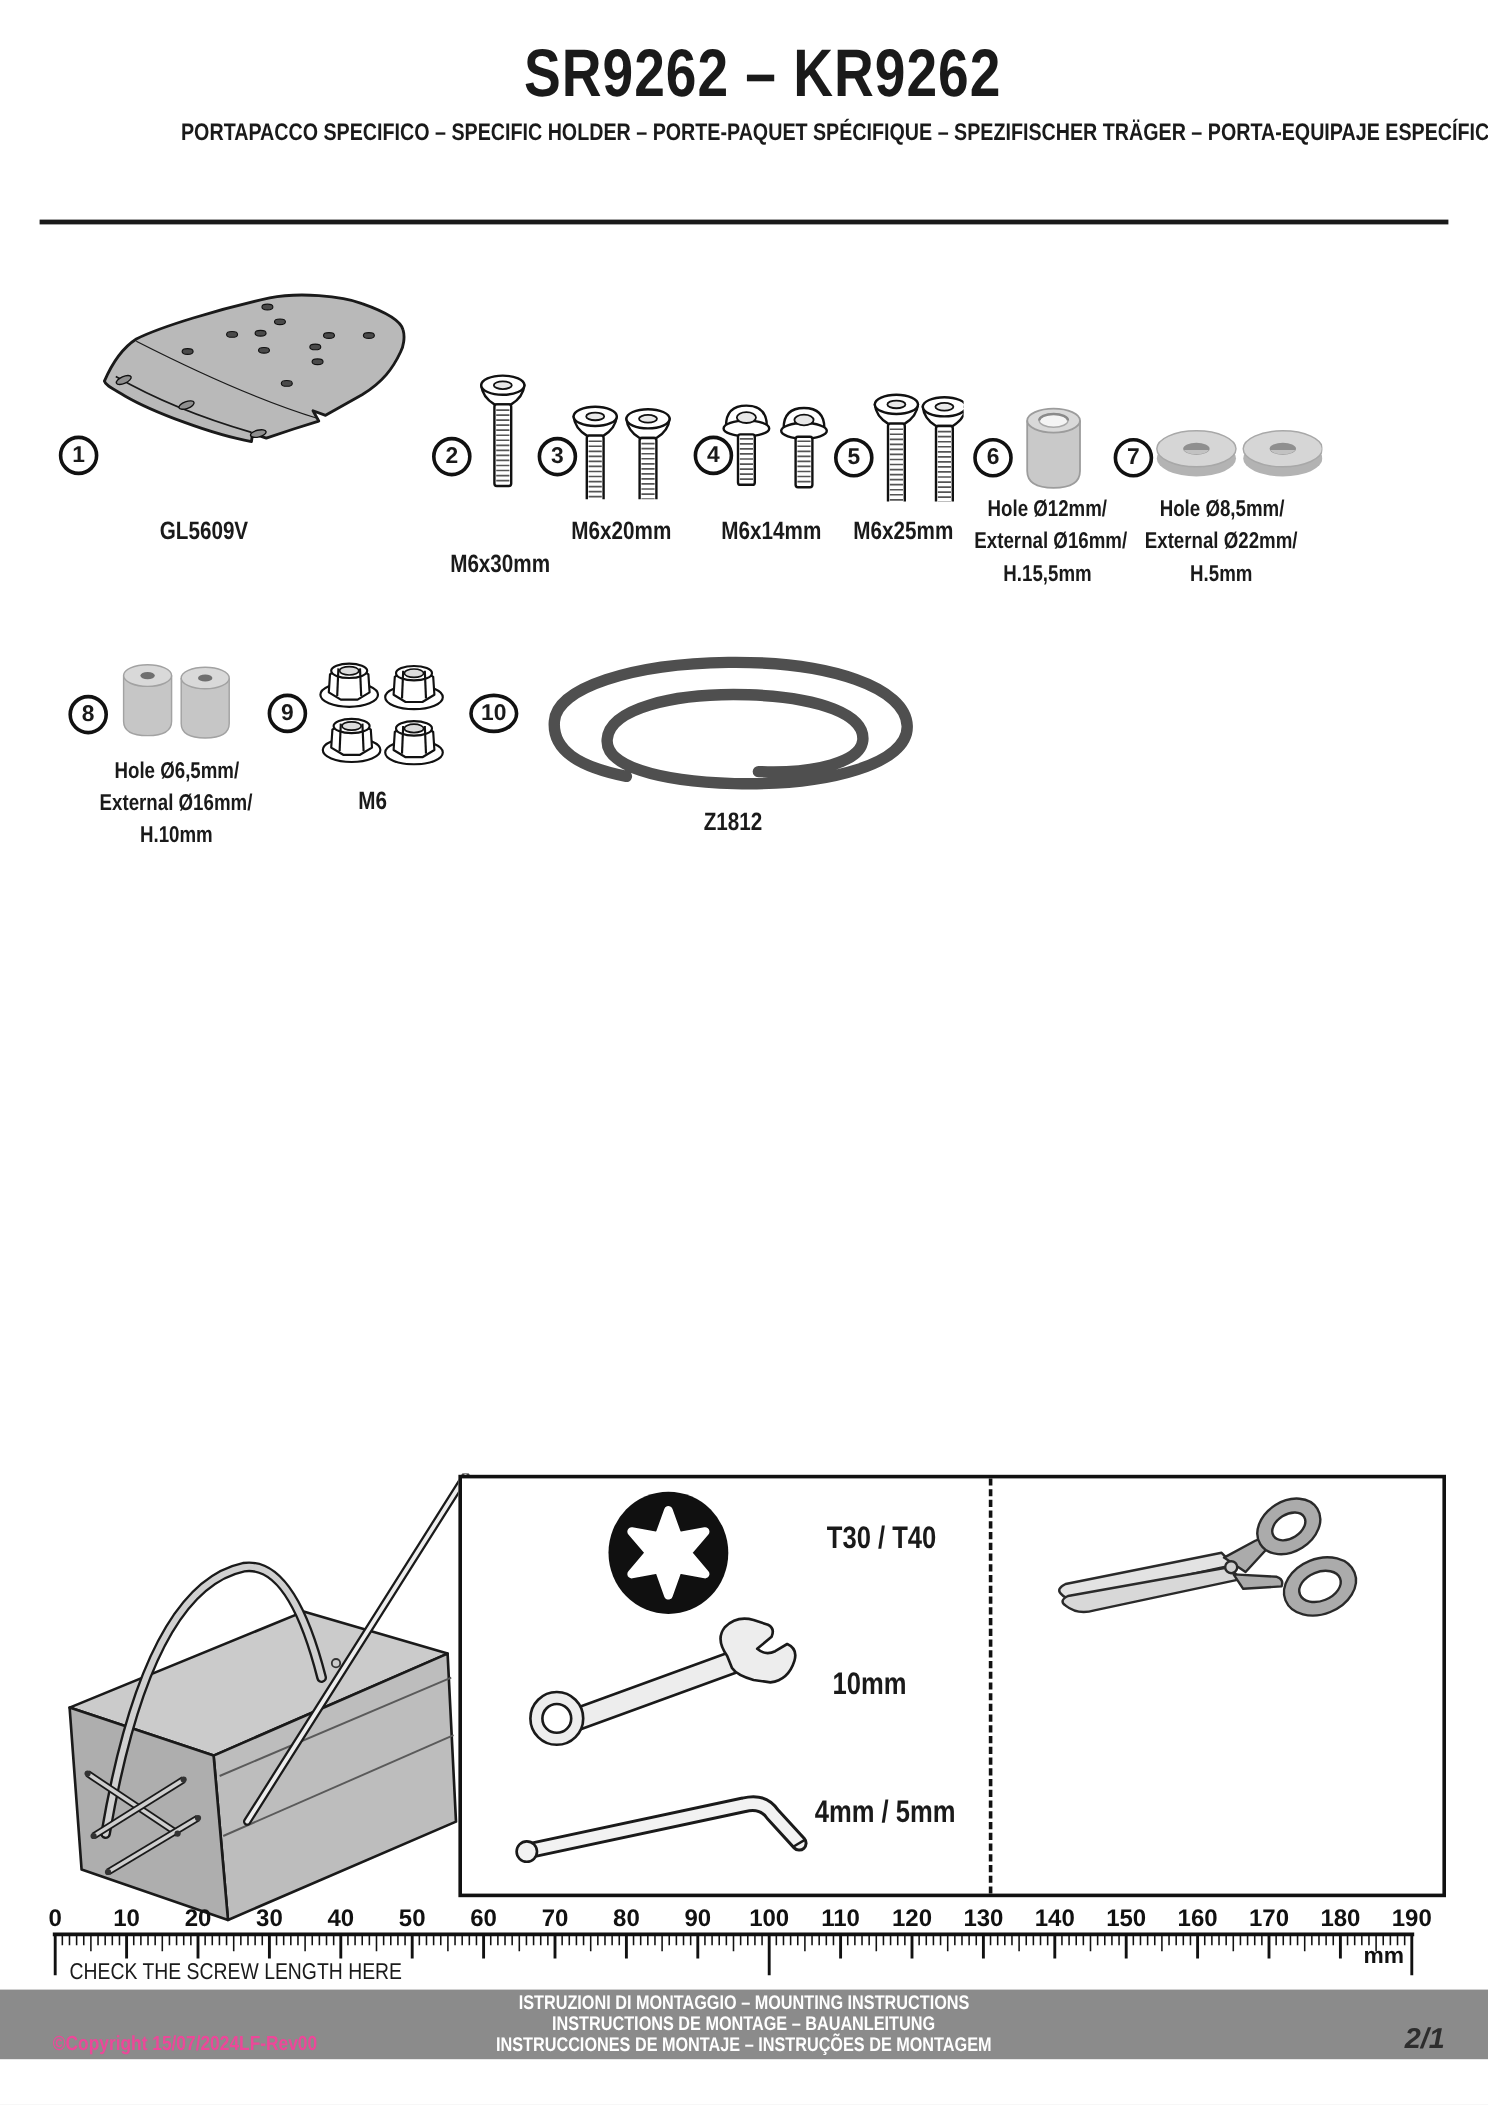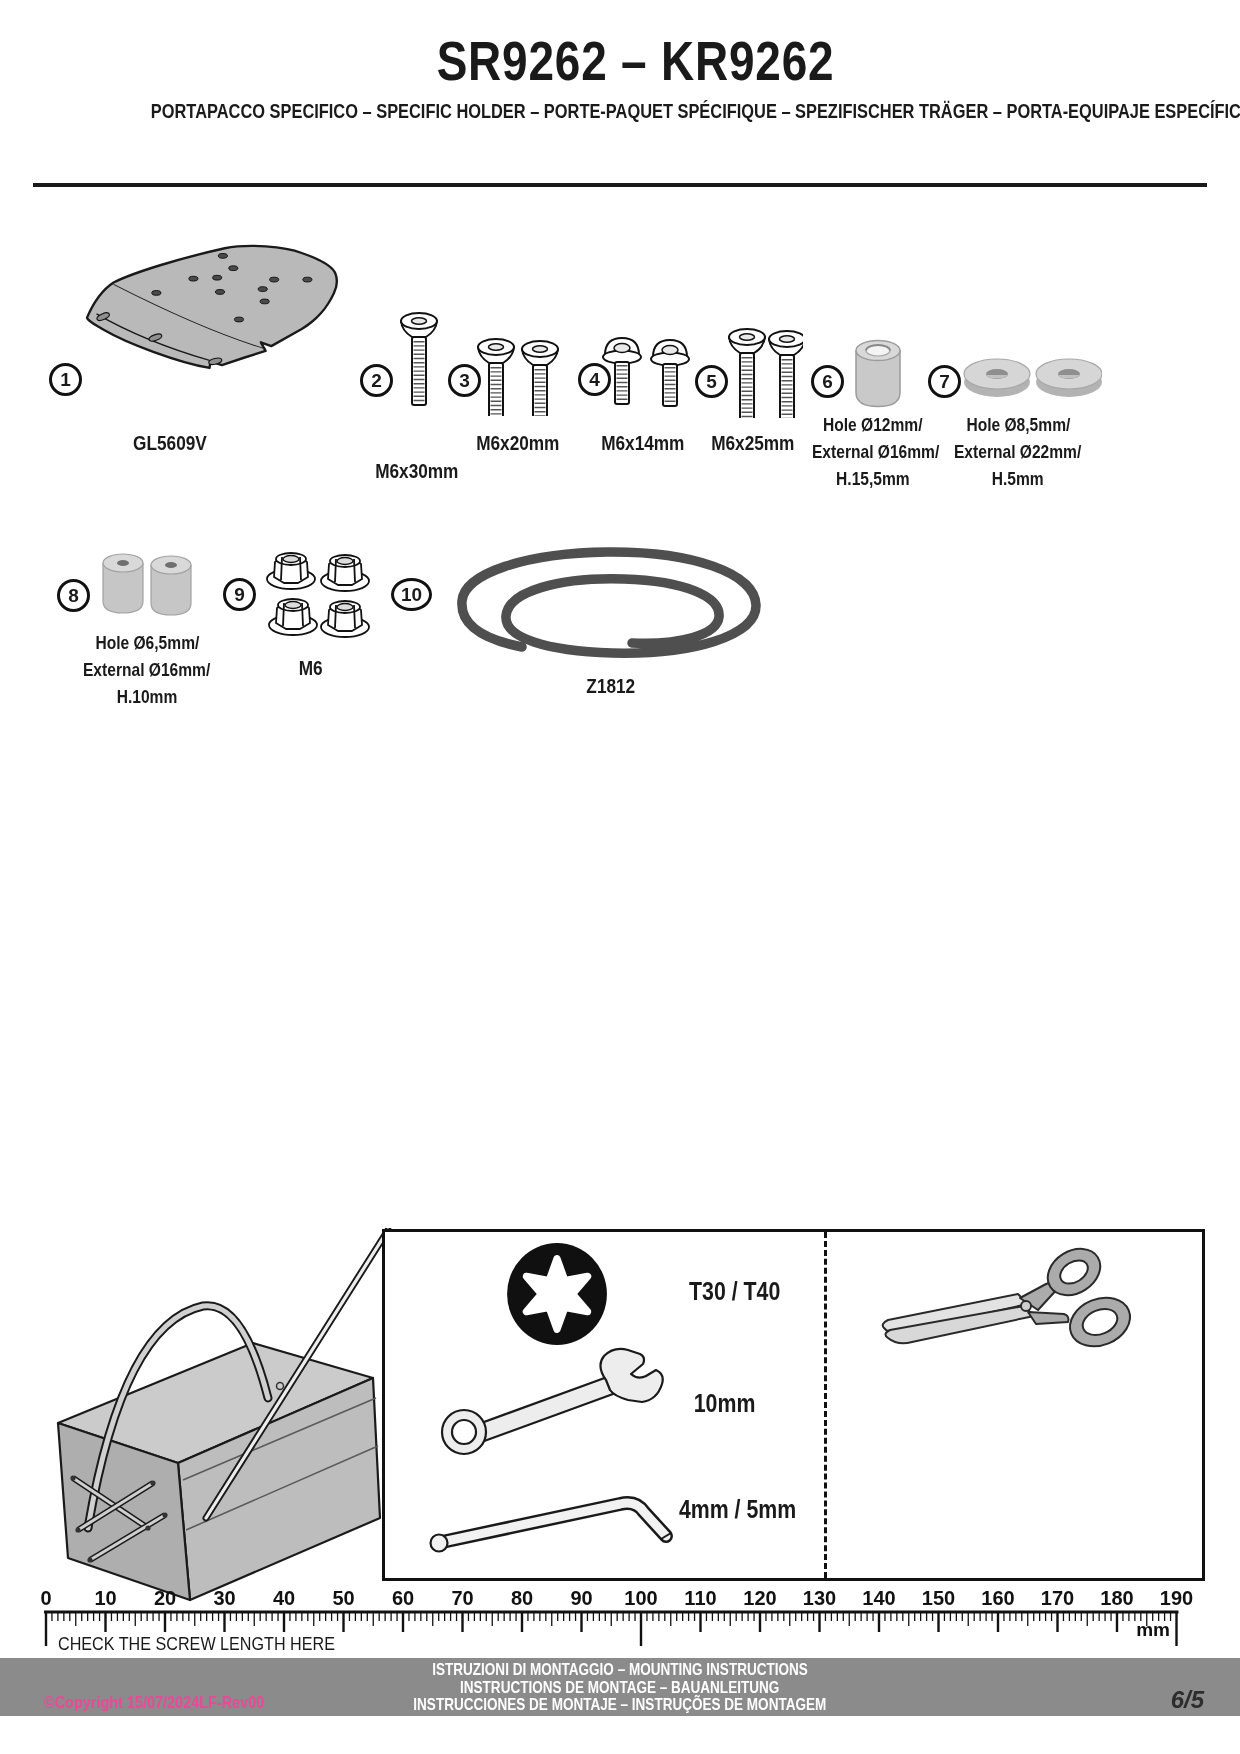--- a/index.html
+++ b/index.html
@@ -236,21 +236,21 @@
   </svg>
 
   <div id="panel" class="abs">
     <div id="panel-divider" class="abs"></div>
   </div>
 
   <svg class="abs" style="left:505px;top:1242px;" width="104" height="104" viewBox="0 0 100 100">
     <ellipse cx="50" cy="50" rx="48" ry="49" fill="#101010"></ellipse>
     <polygon points="50,16 42.5,37 20.6,33 35,50 20.6,67 42.5,63 50,84 57.5,63 79.4,67 65,50 79.4,33 57.5,37" fill="#ffffff" stroke="#ffffff" stroke-width="7" stroke-linejoin="round"></polygon>
   </svg>
-  <div class="abs ctr toollbl" style="left:660px;top:1266px;width:150px;margin-top:10px;"><span class="cnd">T30 / T40</span></div>
+  <div class="abs ctr toollbl" style="left:660px;top:1266px;width:150px;"><span class="cnd">T30 / T40</span></div>
 
   <svg class="abs" style="left:428px;top:1346px;" width="256" height="110" viewBox="0 0 256 110">
     <g stroke="#1a1a1a" stroke-width="2.2" fill="#ededed" stroke-linejoin="round">
       <polygon points="34,84 182,30 196,44 48,98"></polygon>
       <circle cx="36" cy="86" r="22"></circle>
       <path d="M178,34 Q168,20 176,10 Q186,0 200,4 L212,8 Q218,11 215,18 L203,28 Q210,34 218,30 L228,24 Q237,28 234,38 Q229,54 214,56 L200,54 Q186,50 182,44 Z"></path>
       <circle cx="36" cy="86" r="12" fill="#ffffff"></circle>
     </g>
   </svg>
   <div class="abs ctr toollbl" style="left:655px;top:1388px;width:140px;"><span class="cnd">10mm</span></div>
@@ -498,15 +498,15 @@
   </svg>
   <div id="check-text" class="abs"><span class="cndL">CHECK THE SCREW LENGTH HERE</span></div>
 
   <div id="footer-bar" class="abs"></div>
   <div id="footer-center" class="abs ctr">
     <span class="cnd">ISTRUZIONI DI MONTAGGIO  –  MOUNTING INSTRUCTIONS</span><br>
     <span class="cnd">INSTRUCTIONS DE MONTAGE – BAUANLEITUNG</span><br>
     <span class="cnd">INSTRUCCIONES DE MONTAJE – INSTRUÇÕES DE MONTAGEM</span>
   </div>
   <div id="copyright" class="abs"><span class="cndL">©Copyright 15/07/2024LF-Rev00</span></div>
-  <div id="page-num" class="abs">6/5</div>
+  <div id="page-num" class="abs">2/1</div>
 
 </div>
 
 </body></html>

